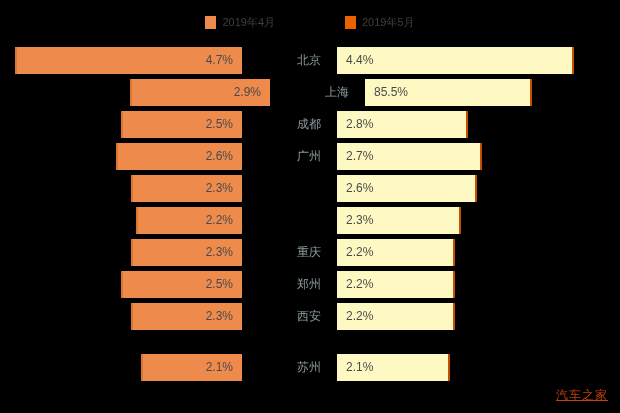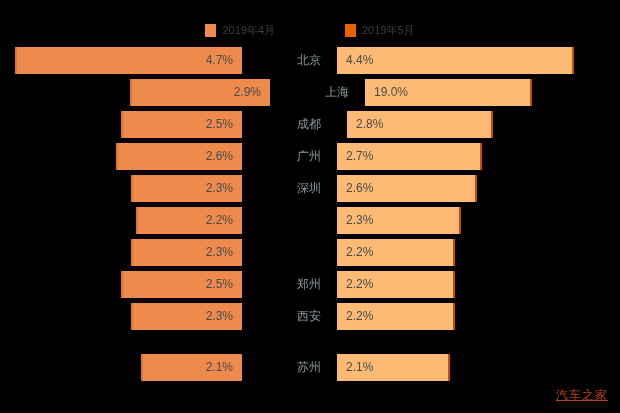--- a/index.html
+++ b/index.html
@@ -12,21 +12,21 @@
     height: 413px;
     position: relative;
     overflow: hidden;
     font-family: "Liberation Sans", sans-serif;
   }
 
   
   #legend {
     position: absolute;
     left: 0;
-    top: 16px;
+    top: 8px;
     width: 620px;
     height: 28px;
     display: flex;
     justify-content: center;
     align-items: center;
     gap: 70px;
   }
   .legend-item {
     display: flex;
     align-items: center;
@@ -65,21 +65,21 @@
     top: 0;
     height: 27px;
     box-sizing: border-box;
   }
   .bar-left {
     background: #ee8b4c;
     border-left: 2px solid #d9762f;
     text-align: right;
   }
   .bar-right {
-    background: #fdba74;
+    background: #fef9c3;
     border-right: 2px solid #c44f00;
     text-align: left;
   }
   .bar-value {
     font-size: 12px;
     color: #4a4a4a;
     line-height: 27px;
     display: block;
     white-space: nowrap;
   }
@@ -136,62 +136,62 @@
       <div class="bar bar-right" style="left: 337px; width: 236.851px;">
         <span class="bar-value">4.4%</span>
       </div>
     </div>
     <div class="row" style="top: 32px; margin-left: 28px;">
       <div class="bar bar-left" style="left: 101.936px; width: 140.064px;">
         <span class="bar-value">2.9%</span>
       </div>
       <div class="cat-label">上海</div>
       <div class="bar bar-right" style="left: 337px; width: 166.872px;">
-        <span class="bar-value">19.0%</span>
+        <span class="bar-value">85.5%</span>
       </div>
     </div>
     <div class="row" style="top: 64px;">
       <div class="bar bar-left" style="left: 121.255px; width: 120.745px;">
         <span class="bar-value">2.5%</span>
       </div>
       <div class="cat-label">成都</div>
-      <div class="bar bar-right" style="left: 347px; width: 146px;">
+      <div class="bar bar-right" style="left: 337px; width: 131px;">
         <span class="bar-value">2.8%</span>
       </div>
     </div>
     <div class="row" style="top: 96px;">
       <div class="bar bar-left" style="left: 116.426px; width: 125.574px;">
         <span class="bar-value">2.6%</span>
       </div>
       <div class="cat-label">广州</div>
       <div class="bar bar-right" style="left: 337px; width: 145.34px;">
         <span class="bar-value">2.7%</span>
       </div>
     </div>
     <div class="row" style="top: 128px;">
       <div class="bar bar-left" style="left: 130.915px; width: 111.085px;">
         <span class="bar-value">2.3%</span>
       </div>
-      <div class="cat-label">深圳</div>
       <div class="bar bar-right" style="left: 337px; width: 139.957px;">
         <span class="bar-value">2.6%</span>
       </div>
     </div>
     <div class="row" style="top: 160px;">
       <div class="bar bar-left" style="left: 135.745px; width: 106.255px;">
         <span class="bar-value">2.2%</span>
       </div>
       <div class="bar bar-right" style="left: 337px; width: 123.809px;">
         <span class="bar-value">2.3%</span>
       </div>
     </div>
     <div class="row" style="top: 192px;">
       <div class="bar bar-left" style="left: 130.915px; width: 111.085px;">
         <span class="bar-value">2.3%</span>
       </div>
+      <div class="cat-label">重庆</div>
       <div class="bar bar-right" style="left: 337px; width: 118.426px;">
         <span class="bar-value">2.2%</span>
       </div>
     </div>
     <div class="row" style="top: 224px;">
       <div class="bar bar-left" style="left: 121.255px; width: 120.745px;">
         <span class="bar-value">2.5%</span>
       </div>
       <div class="cat-label">郑州</div>
       <div class="bar bar-right" style="left: 337px; width: 118.426px;">

